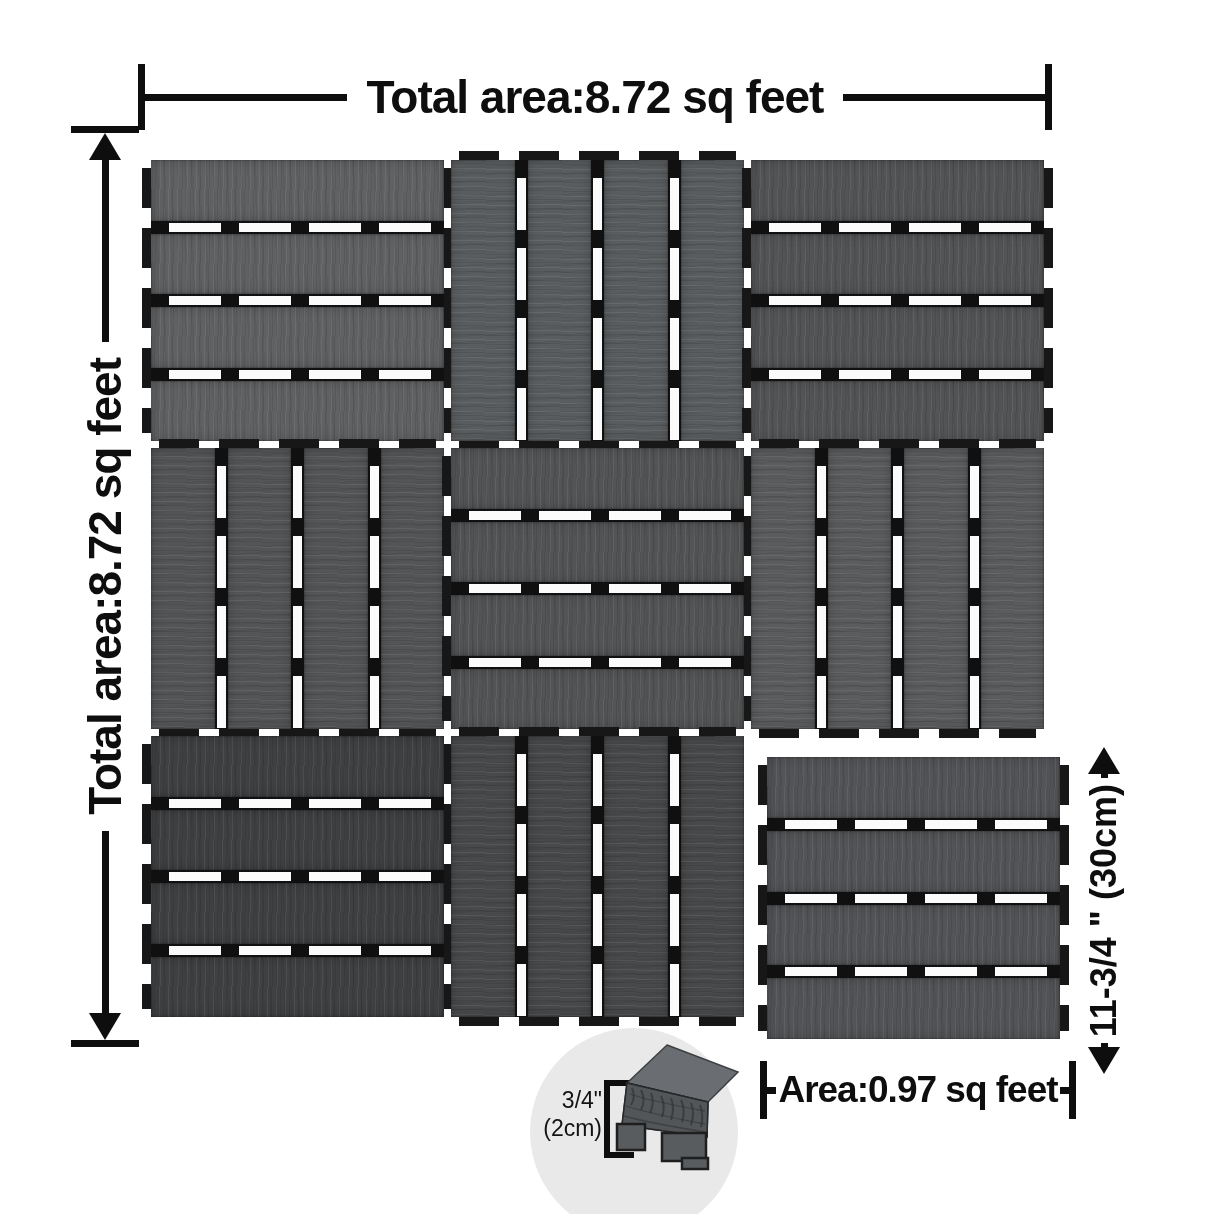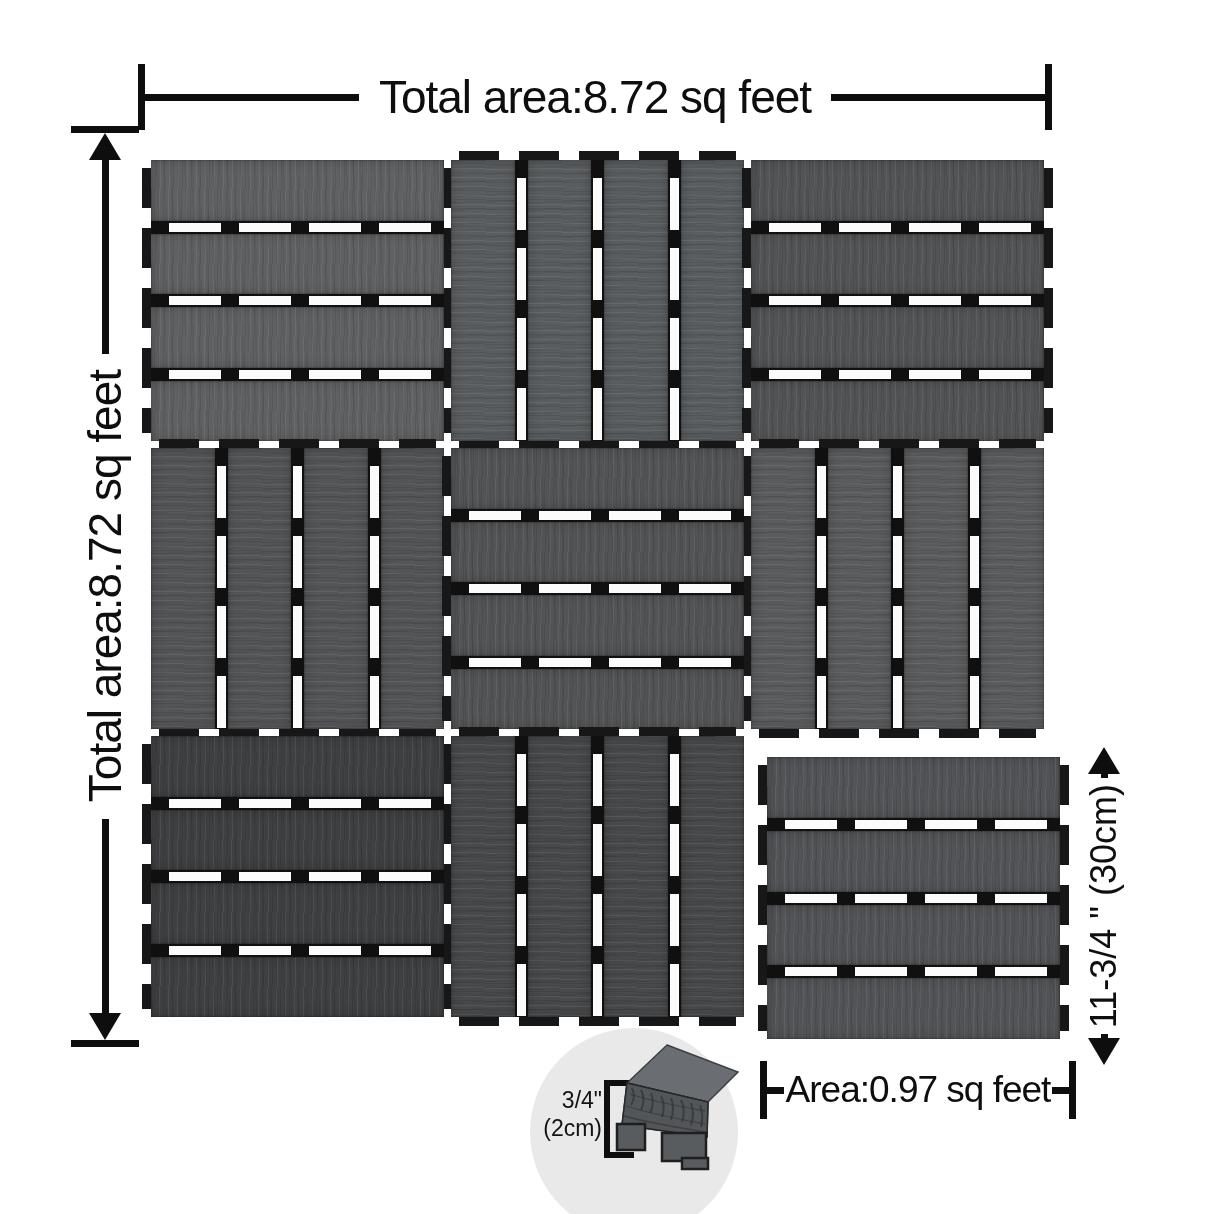--- a/index.html
+++ b/index.html
@@ -15,21 +15,21 @@
     font-family:"Liberation Sans","DejaVu Sans",sans-serif;
     color:#0e0e0e;
   }
   
   .tick-v{width:7px;background:var(--line);}
   .cap-h{height:7px;background:var(--line);}
   .dline{background:var(--line);}
   .arr{width:0;height:0;border-left:16px solid transparent;border-right:16px solid transparent;}
   .arr.up{border-bottom:27px solid var(--line);}
   .arr.down{border-top:27px solid var(--line);}
-  .dim-label{white-space:nowrap;font-weight:400;letter-spacing:-1px;}
+  .dim-label{white-space:nowrap;font-weight:700;letter-spacing:-1px;}
 
   
   .top-dim{position:absolute;left:138px;top:64px;width:914px;height:66px;display:flex;align-items:center;}
   .top-dim .tick-v{height:66px;}
   .top-dim .dline{flex:1;height:7px;}
   .top-dim .dim-label{font-size:46px;padding:0 20px;}
 
   
   .left-dim{position:absolute;left:71px;top:126px;width:68px;height:921px;display:flex;flex-direction:column;align-items:center;}
   .left-dim .cap-h{width:68px;}

